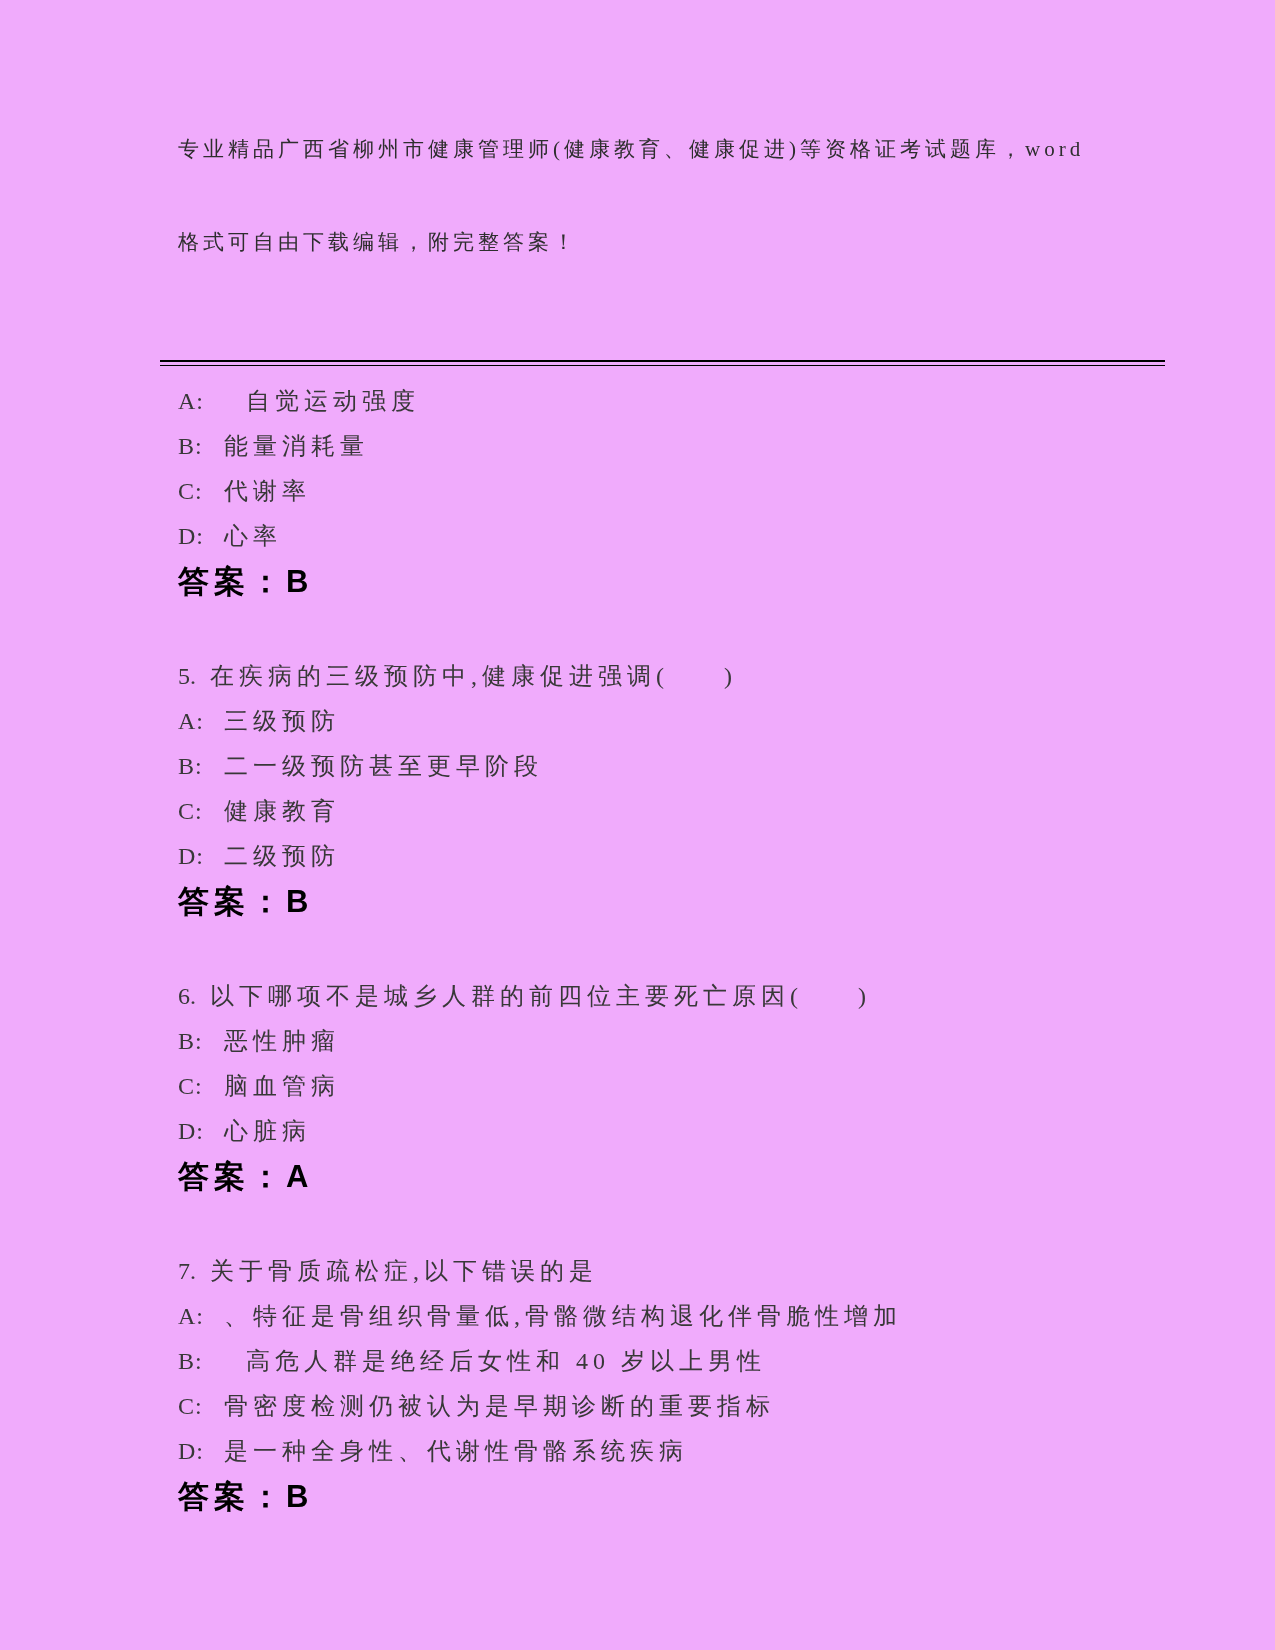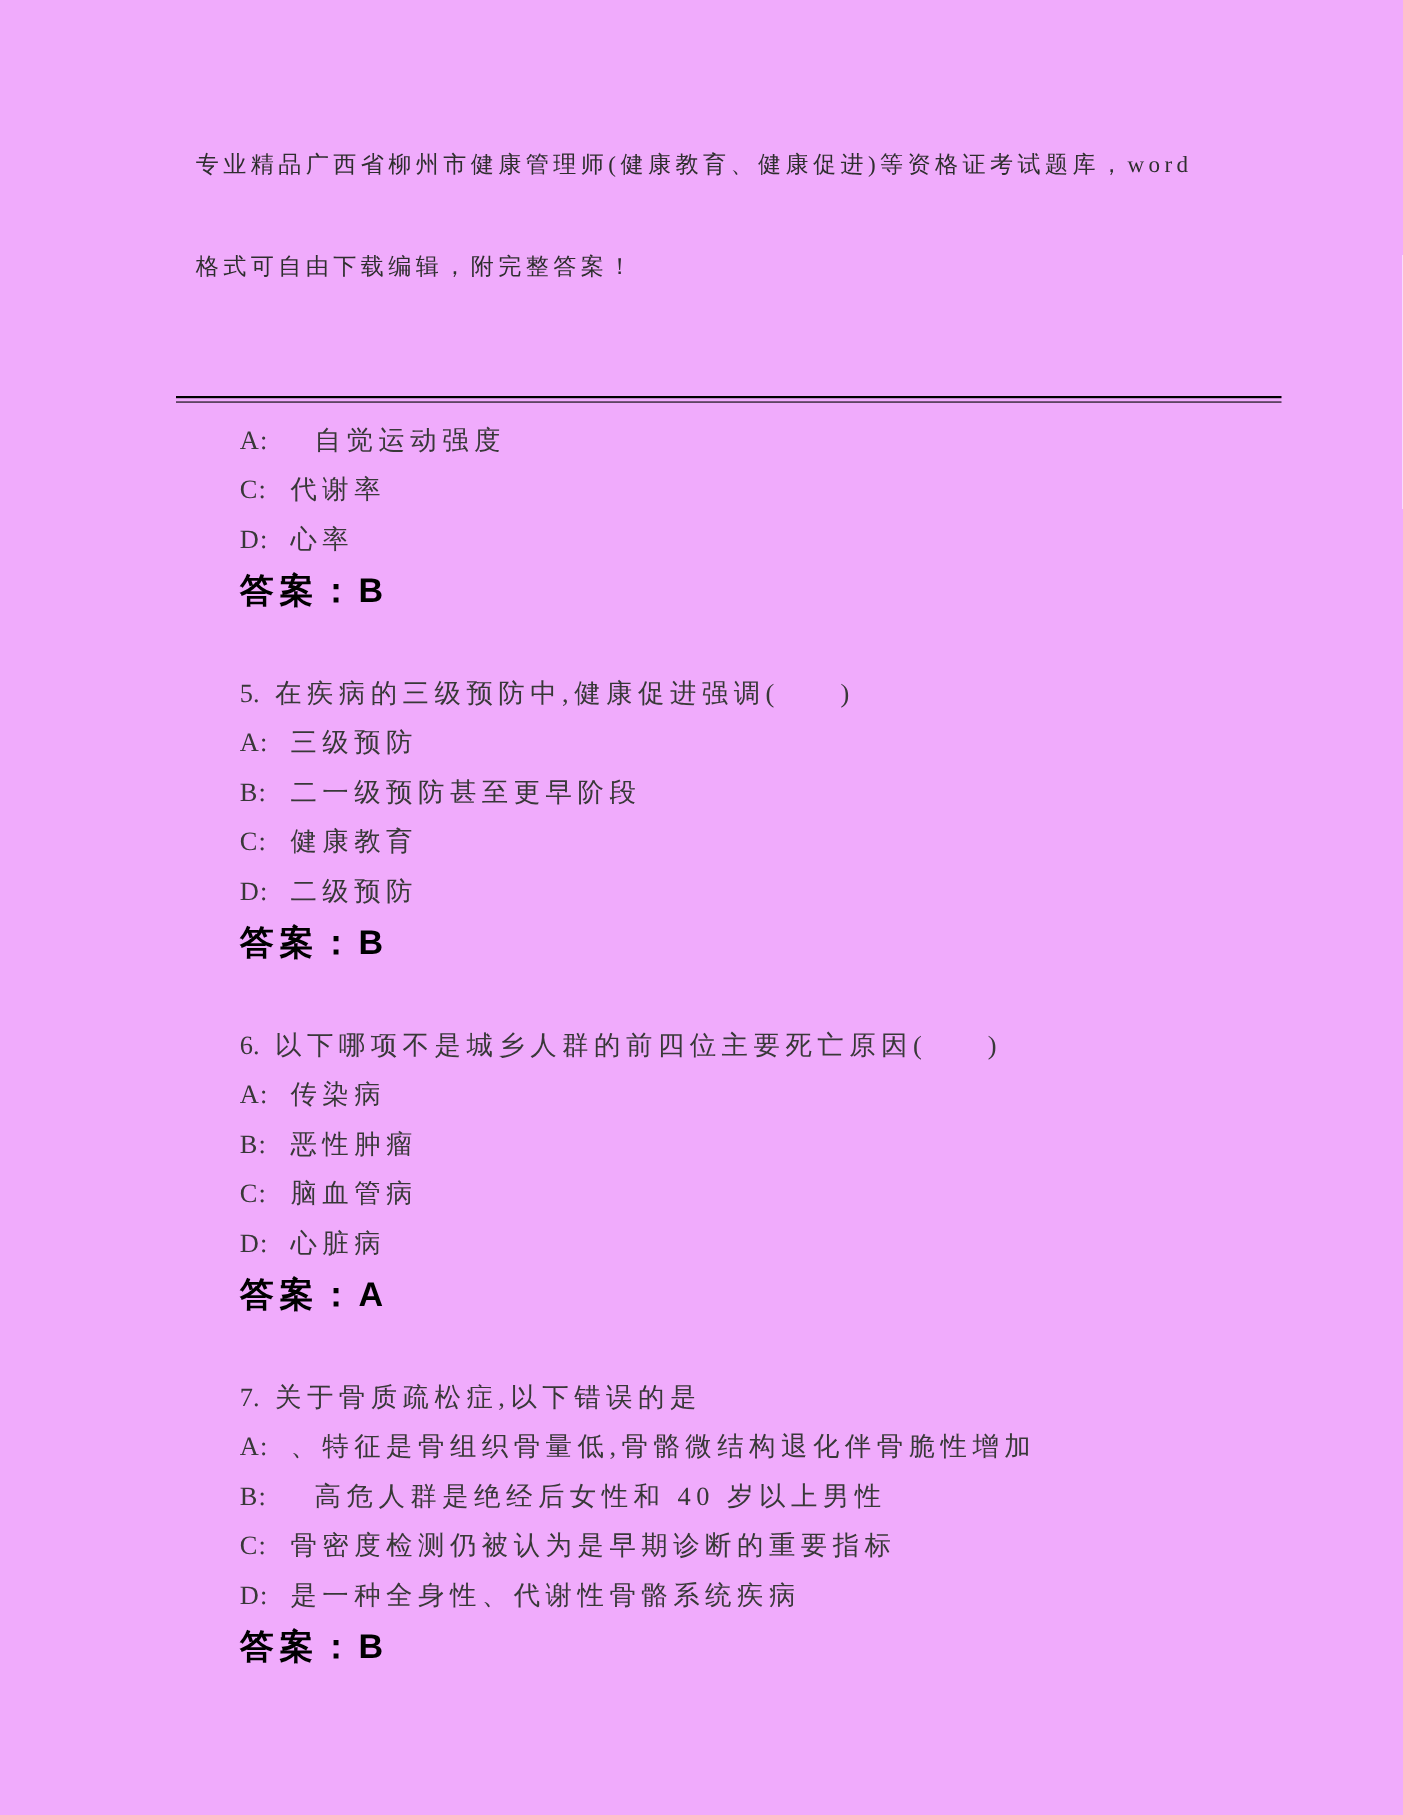--- a/index.html
+++ b/index.html
@@ -31,21 +31,20 @@
     margin: 40px 0 0 160px;
     width: 1005px;
     height: 3px;
     border-top: 2px solid #000000;
     border-bottom: 1px solid #000000;
   }
   .doc-content {
     padding: 13px 60px 0 178px;
     color: #383838;
     font-size: 24px;
-    margin-left: 40px;
   }
   .line {
     height: 45px;
     line-height: 45px;
     white-space: pre-wrap;
     letter-spacing: 5px;
   }
   .q-block + .q-block {
     margin-top: 50px;
   }
@@ -76,37 +75,37 @@
     <div class="header-line">专业精品广西省柳州市健康管理师(健康教育、健康促进)等资格证考试题库，word</div>
     <div class="header-line">格式可自由下载编辑，附完整答案！</div>
   </div>
 
   <div class="header-rule"></div>
 
   <div class="doc-content">
 
     <section class="q-block">
       <div class="line"><span class="opt-label">A:</span><span class="opt-text">  自觉运动强度</span></div>
+      <div class="line"><span class="opt-label">B:</span><span class="opt-text">能量消耗量</span></div>
       <div class="line"><span class="opt-label">C:</span><span class="opt-text">代谢率</span></div>
       <div class="line"><span class="opt-label">D:</span><span class="opt-text">心率</span></div>
       <div class="line answer-line"><span>答案：</span><span>B</span></div>
     </section>
 
     <section class="q-block">
       <div class="line"><span class="q-num">5.</span><span class="q-text">在疾病的三级预防中,健康促进强调(     )</span></div>
       <div class="line"><span class="opt-label">A:</span><span class="opt-text">三级预防</span></div>
       <div class="line"><span class="opt-label">B:</span><span class="opt-text">二一级预防甚至更早阶段</span></div>
       <div class="line"><span class="opt-label">C:</span><span class="opt-text">健康教育</span></div>
       <div class="line"><span class="opt-label">D:</span><span class="opt-text">二级预防</span></div>
       <div class="line answer-line"><span>答案：</span><span>B</span></div>
     </section>
 
     <section class="q-block">
       <div class="line"><span class="q-num">6.</span><span class="q-text">以下哪项不是城乡人群的前四位主要死亡原因(     )</span></div>
-      <div class="line"><span class="opt-label">A:</span><span class="opt-text">传染病</span></div>
       <div class="line"><span class="opt-label">B:</span><span class="opt-text">恶性肿瘤</span></div>
       <div class="line"><span class="opt-label">C:</span><span class="opt-text">脑血管病</span></div>
       <div class="line"><span class="opt-label">D:</span><span class="opt-text">心脏病</span></div>
       <div class="line answer-line"><span>答案：</span><span>A</span></div>
     </section>
 
     <section class="q-block">
       <div class="line"><span class="q-num">7.</span><span class="q-text">关于骨质疏松症,以下错误的是</span></div>
       <div class="line"><span class="opt-label">A:</span><span class="opt-text">、特征是骨组织骨量低,骨骼微结构退化伴骨脆性增加</span></div>
       <div class="line"><span class="opt-label">B:</span><span class="opt-text">  高危人群是绝经后女性和 40 岁以上男性</span></div>

